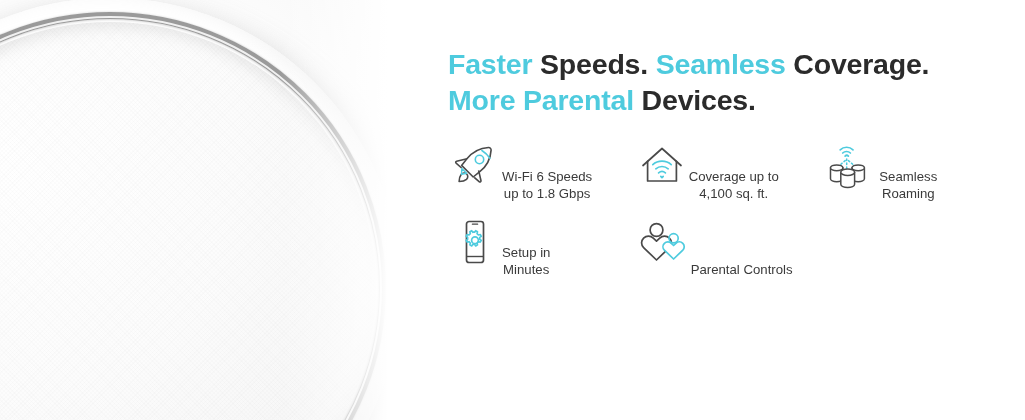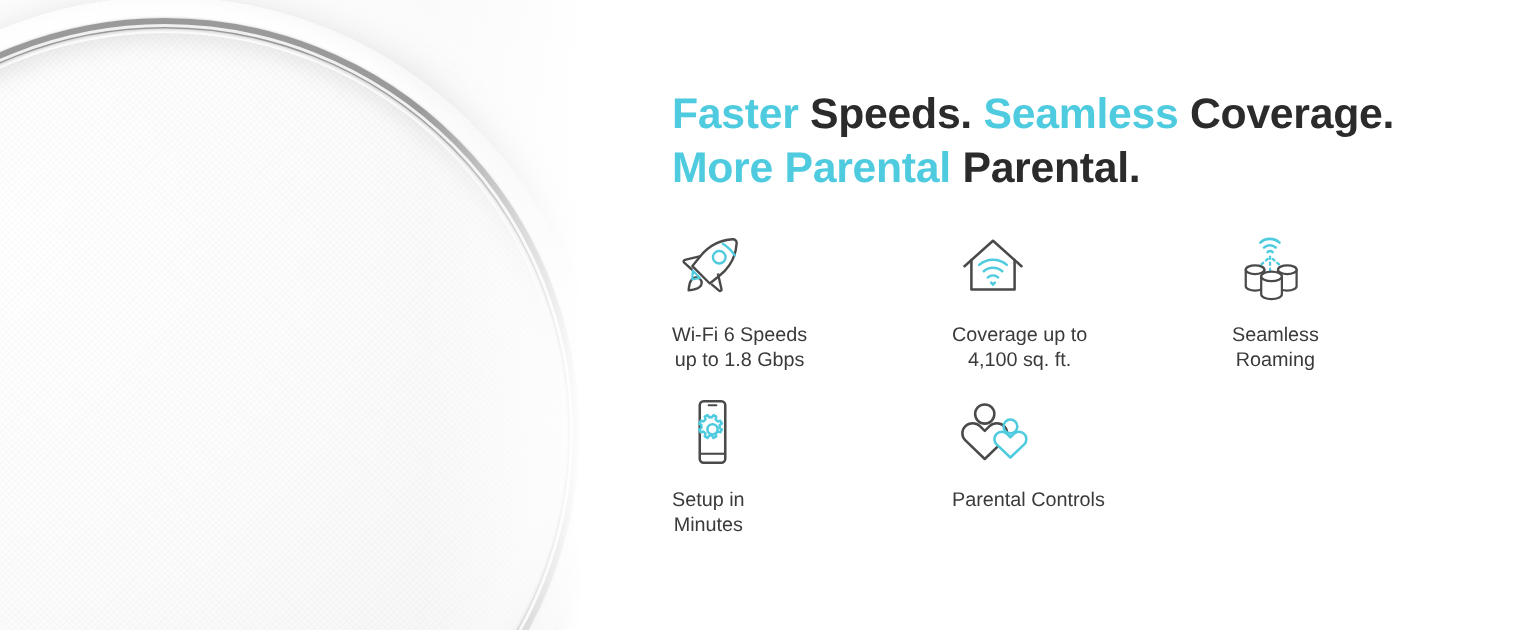--- a/index.html
+++ b/index.html
@@ -106,40 +106,40 @@
 
   
   .content {
     position: absolute;
     left: 448px; top: 0;
     width: 560px;
     height: 420px;
   }
   .headline {
     margin: 0;
-    padding-top: 58px;
+    padding-top: 46px;
     font-size: 28.5px;
     line-height: 36px;
     font-weight: bold;
     letter-spacing: -0.2px;
     color: #2b2b2b;
   }
   .hl-accent { color: #4ecbde; }
 
   .feature-grid {
     margin-top: 22px;
     display: grid;
     grid-template-columns: repeat(3, 1fr);
     grid-template-rows: auto auto;
     row-gap: 14px;
   }
   .feature {
     display: flex;
-    flex-direction: column;
-    align-items: flex-start;
+    flex-direction: row;
+    align-items: flex-end;
     text-align: center;
   }
   .feature-icon {
     height: 52px;
     display: flex;
     align-items: center;
     justify-content: center;
     margin-bottom: 10px;
   }
   .feature-label {
@@ -163,21 +163,21 @@
       
       
     </div>
     <div class="photo-fade"></div>
   </div>
 
   <div class="content">
 
     <h1 class="headline">
       <span><span class="hl-accent">Faster </span><span>Speeds. </span><span class="hl-accent">Seamless </span><span>Coverage.</span></span><br>
-      <span><span class="hl-accent">More Parental </span><span>Parental.</span></span>
+      <span><span class="hl-accent">More Parental </span><span>Devices.</span></span>
     </h1>
 
     <div class="feature-grid">
 
       <div class="feature">
         <div class="feature-icon">
           <svg width="54" height="52" viewBox="0 0 54 52" fill="none">
             <path d="M40.5 7.5c-8.5 0.5-16.2 4.6-21.6 11.3l-5.3 6.6 11.6 11.6 6.6-5.3C38.5 26.3 42.6 18.6 43.1 10.1c0.1-1.4-1.1-2.7-2.6-2.6z" stroke="#4a4a4a" stroke-width="1.6" stroke-linejoin="round" fill="none"></path>
             <path d="M19 18.8L8.6 21.2c-0.9 0.2-1.2 1.3-0.5 1.9l5.5 4.9" stroke="#4a4a4a" stroke-width="1.6" stroke-linejoin="round" fill="none"></path>
             <path d="M30.6 30.4l2.4 10.4c0.2 0.9-0.9 1.6-1.6 1l-5.2-4.4" stroke="#4a4a4a" stroke-width="1.6" stroke-linejoin="round" fill="none"></path>

